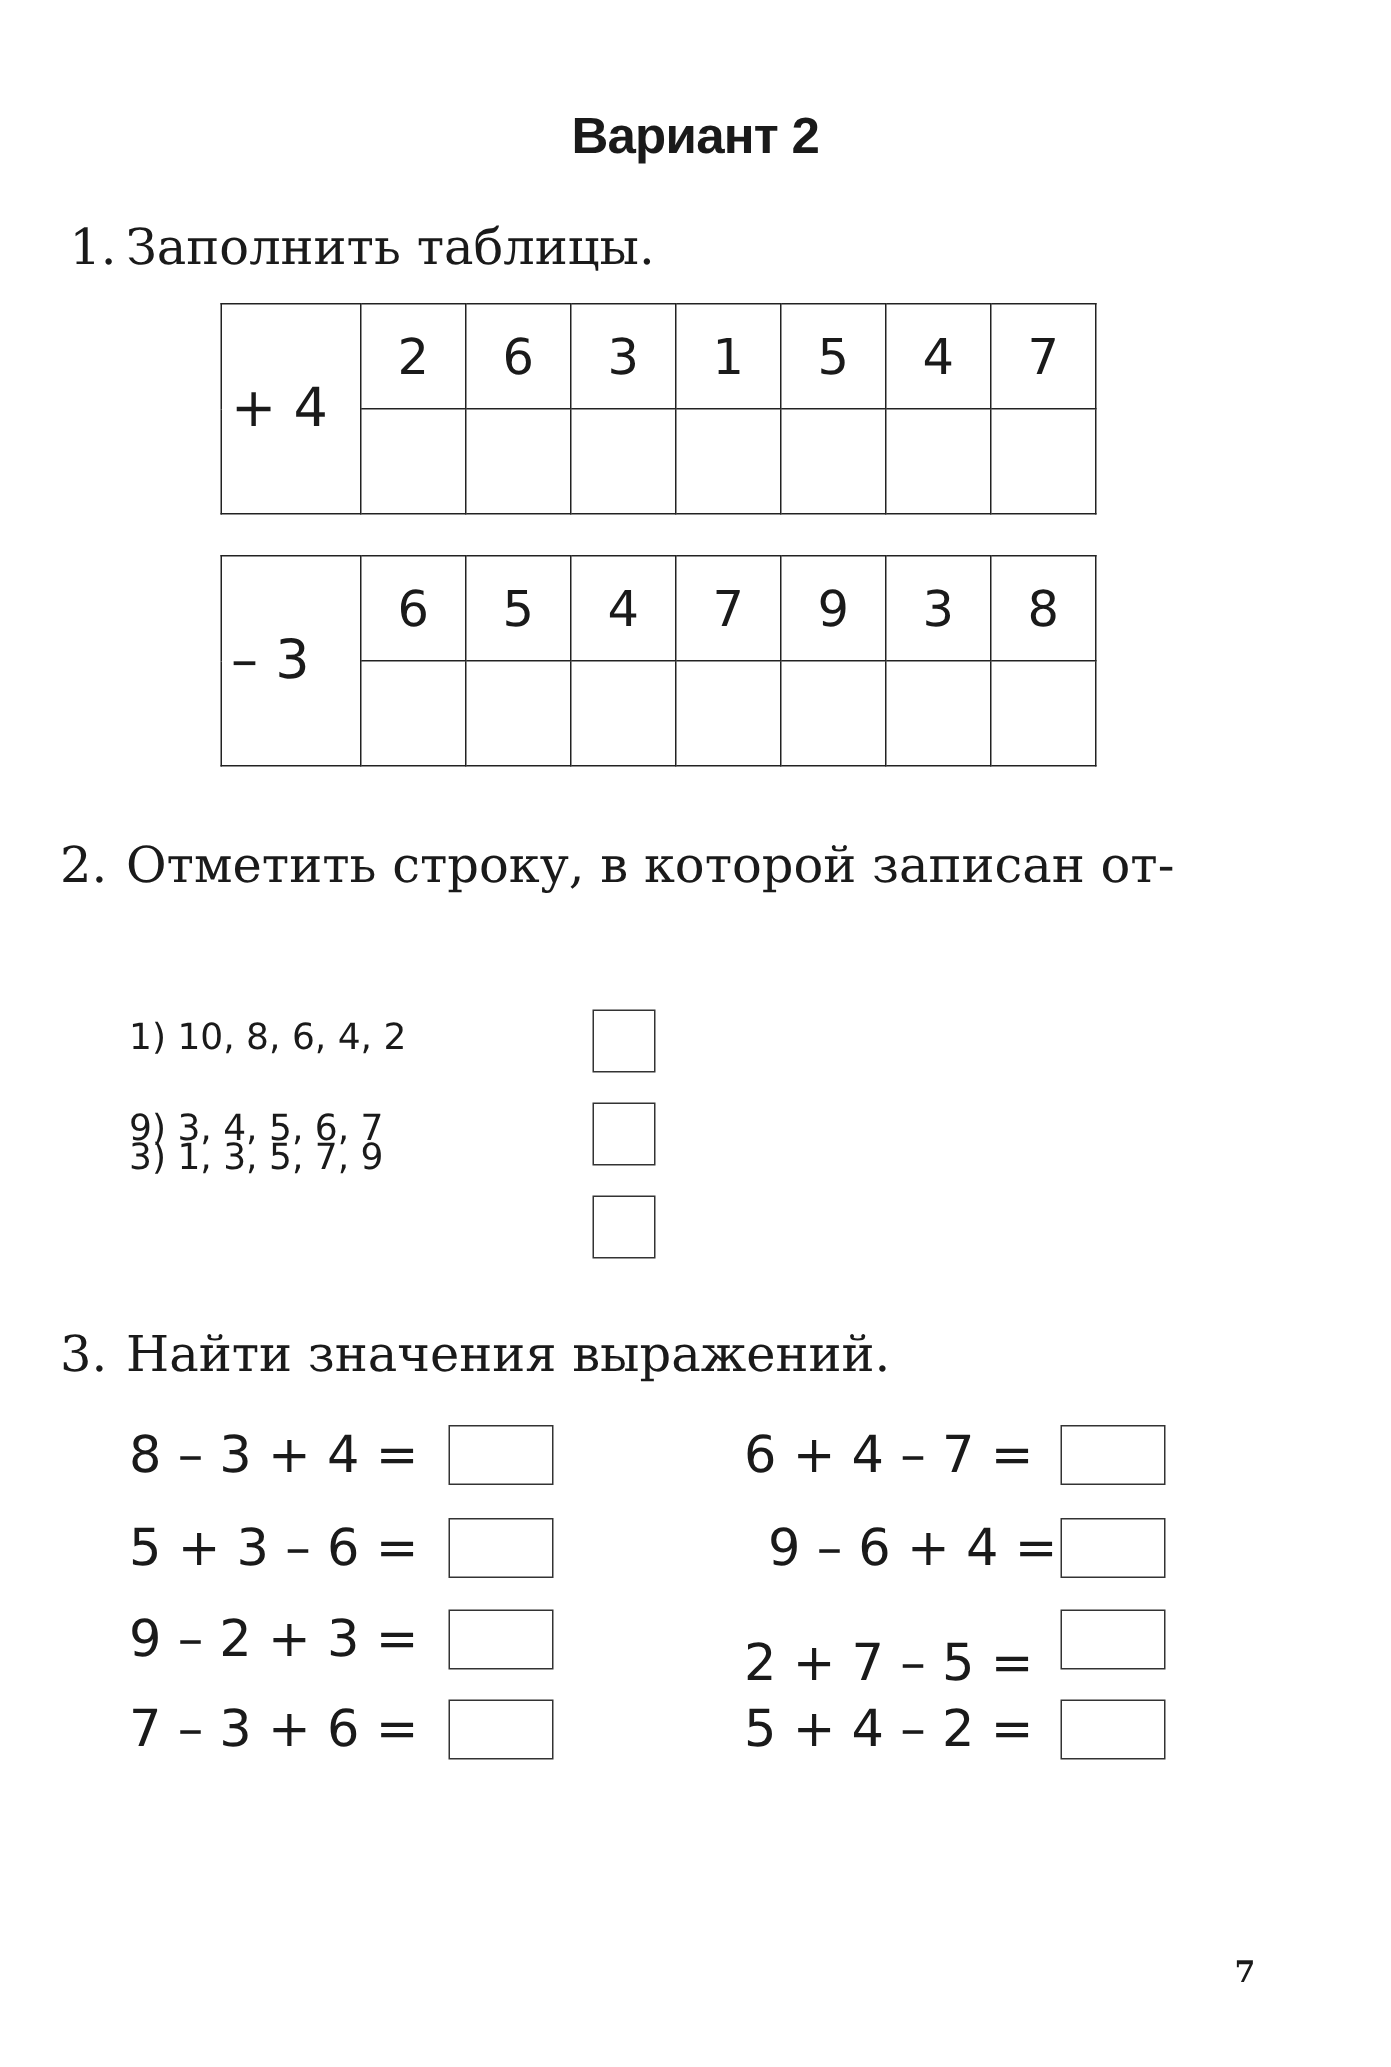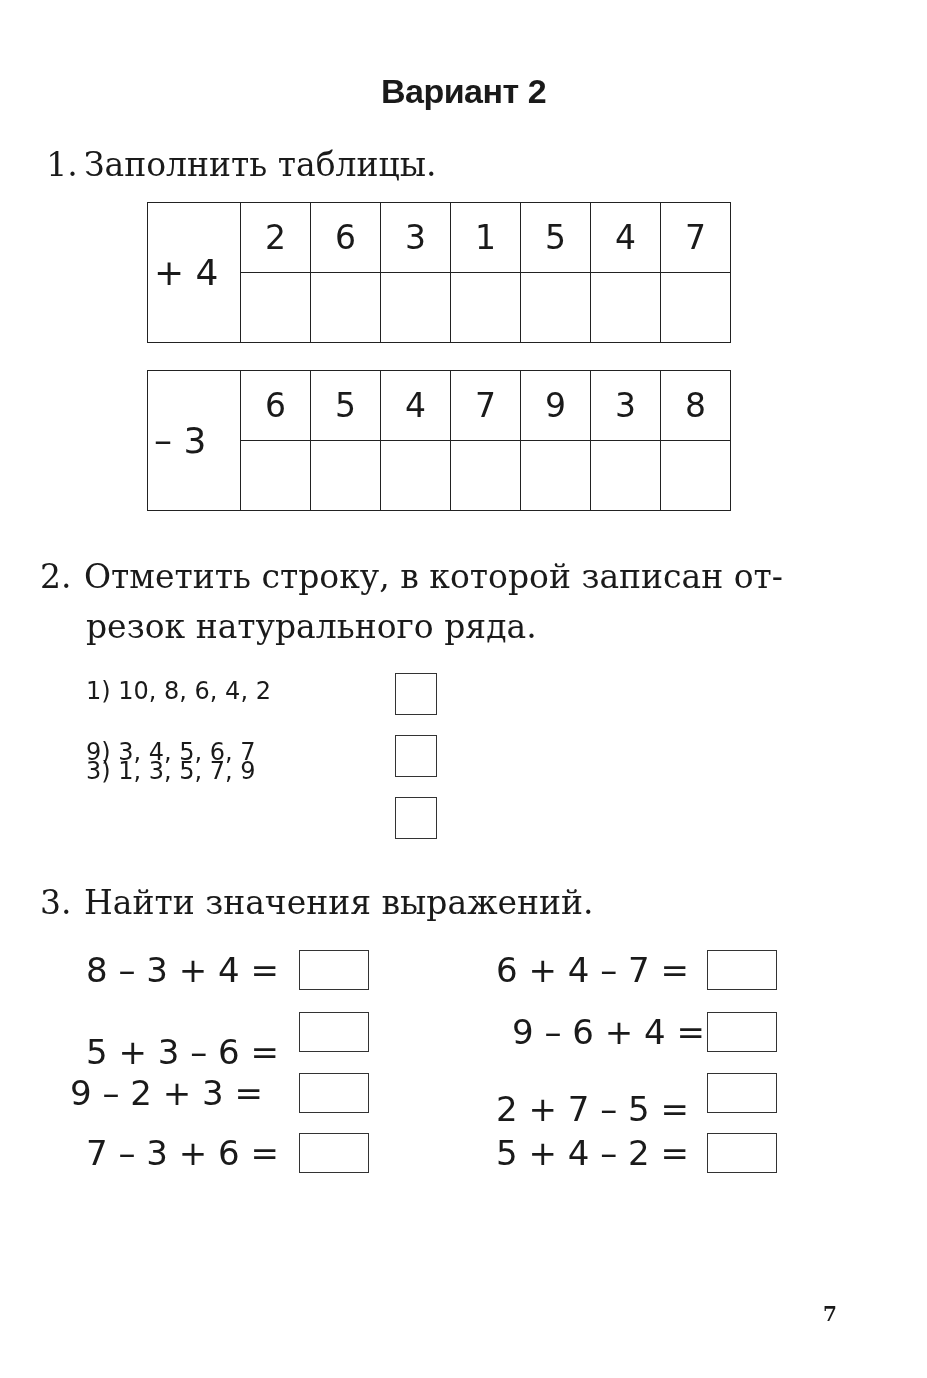--- a/index.html
+++ b/index.html
@@ -72,41 +72,40 @@
     <td></td>
     <td></td>
     <td></td>
     <td></td>
   </tr>
 </tbody>
   </table>
 
 <div class="task" style="left:40px; top:552px;">
   <span class="num">2.</span><span>Отметить строку, в которой записан от-</span>
-  <span class="cont">резок натурального ряда.</span>
 </div>
 
 <div class="opt" style="top:666px;">1) 10, 8, 6, 4, 2</div>
 <div class="box opt-box" style="top:673px;"></div>
 
 <div class="opt" style="top:727px;">9) 3, 4, 5, 6, 7</div>
 <div class="box opt-box" style="top:735px;"></div>
 
 <div class="opt" style="top:746px;">3) 1, 3, 5, 7, 9</div>
 <div class="box opt-box" style="top:797px;"></div>
 
 <div class="task" style="left:40px; top:878px;">
   <span class="num">3.</span><span>Найти значения выражений.</span>
 </div>
 
 <div class="expr" style="left:86px; top:945px;">8 – 3 + 4 =</div>
 <div class="box ans-box" style="left:299px; top:950px;"></div>
-<div class="expr" style="left:86px; top:1007px;margin-top:20px;">5 + 3 – 6 =</div>
+<div class="expr" style="left:86px; top:1007px;">5 + 3 – 6 =</div>
 <div class="box ans-box" style="left:299px; top:1012px;"></div>
-<div class="expr" style="left:70px; top:1068px;">9 – 2 + 3 =</div>
+<div class="expr" style="left:86px; top:1068px;">9 – 2 + 3 =</div>
 <div class="box ans-box" style="left:299px; top:1073px;"></div>
 <div class="expr" style="left:86px; top:1128px;">7 – 3 + 6 =</div>
 <div class="box ans-box" style="left:299px; top:1133px;"></div>
 
 <div class="expr" style="left:496px; top:945px;">6 + 4 – 7 =</div>
 <div class="box ans-box" style="left:707px; top:950px;"></div>
 <div class="expr" style="left:496px; top:1007px;margin-left:16px;">9 – 6 + 4 =</div>
 <div class="box ans-box" style="left:707px; top:1012px;"></div>
 <div class="expr" style="left:496px; top:1084px;">2 + 7 – 5 =</div>
 <div class="box ans-box" style="left:707px; top:1073px;"></div>

